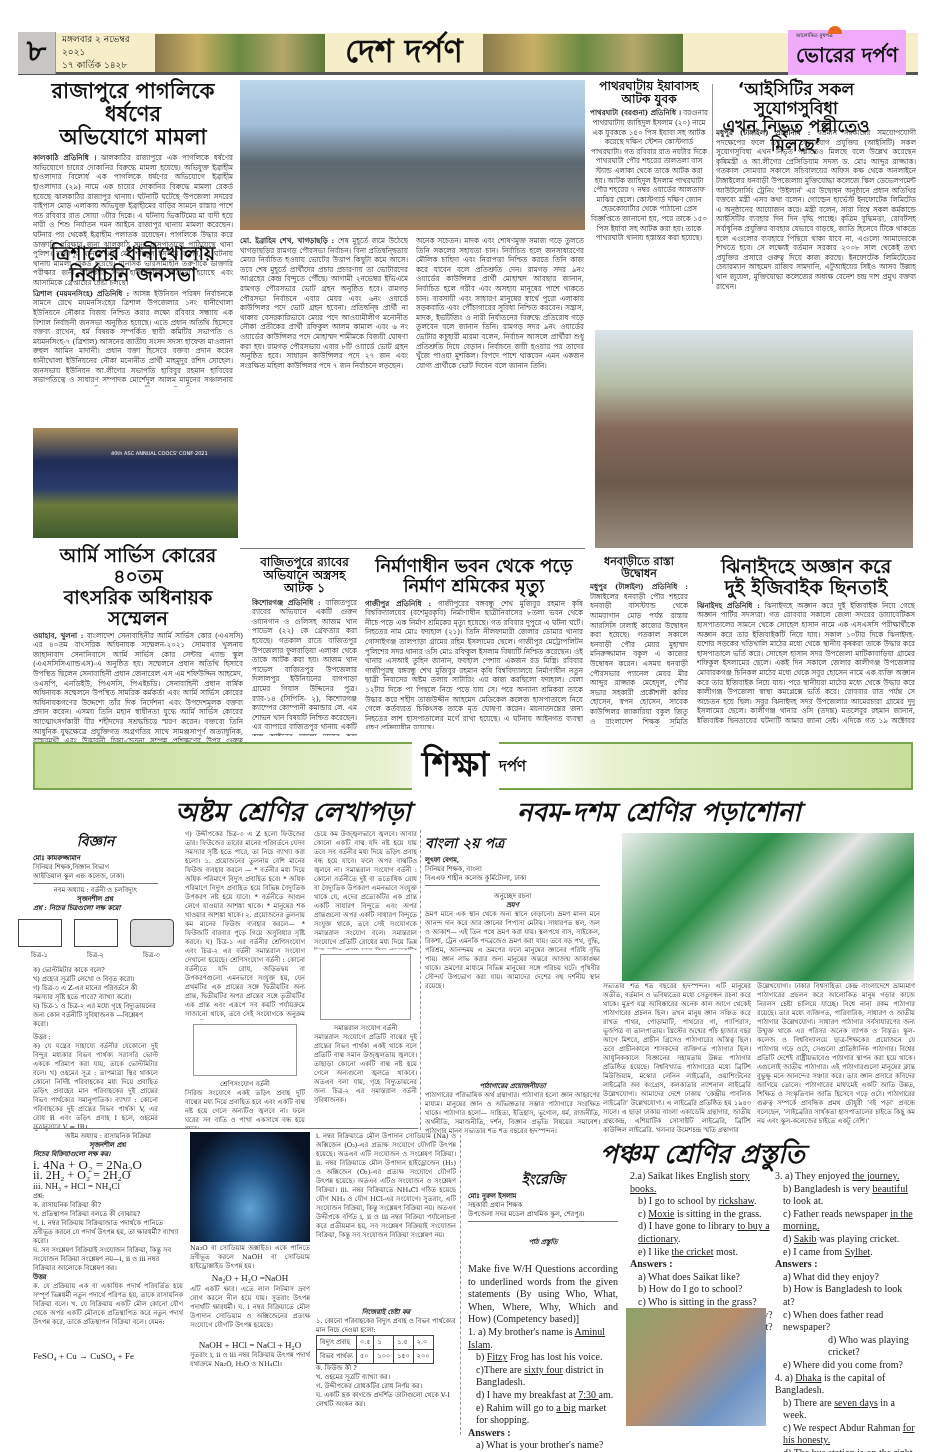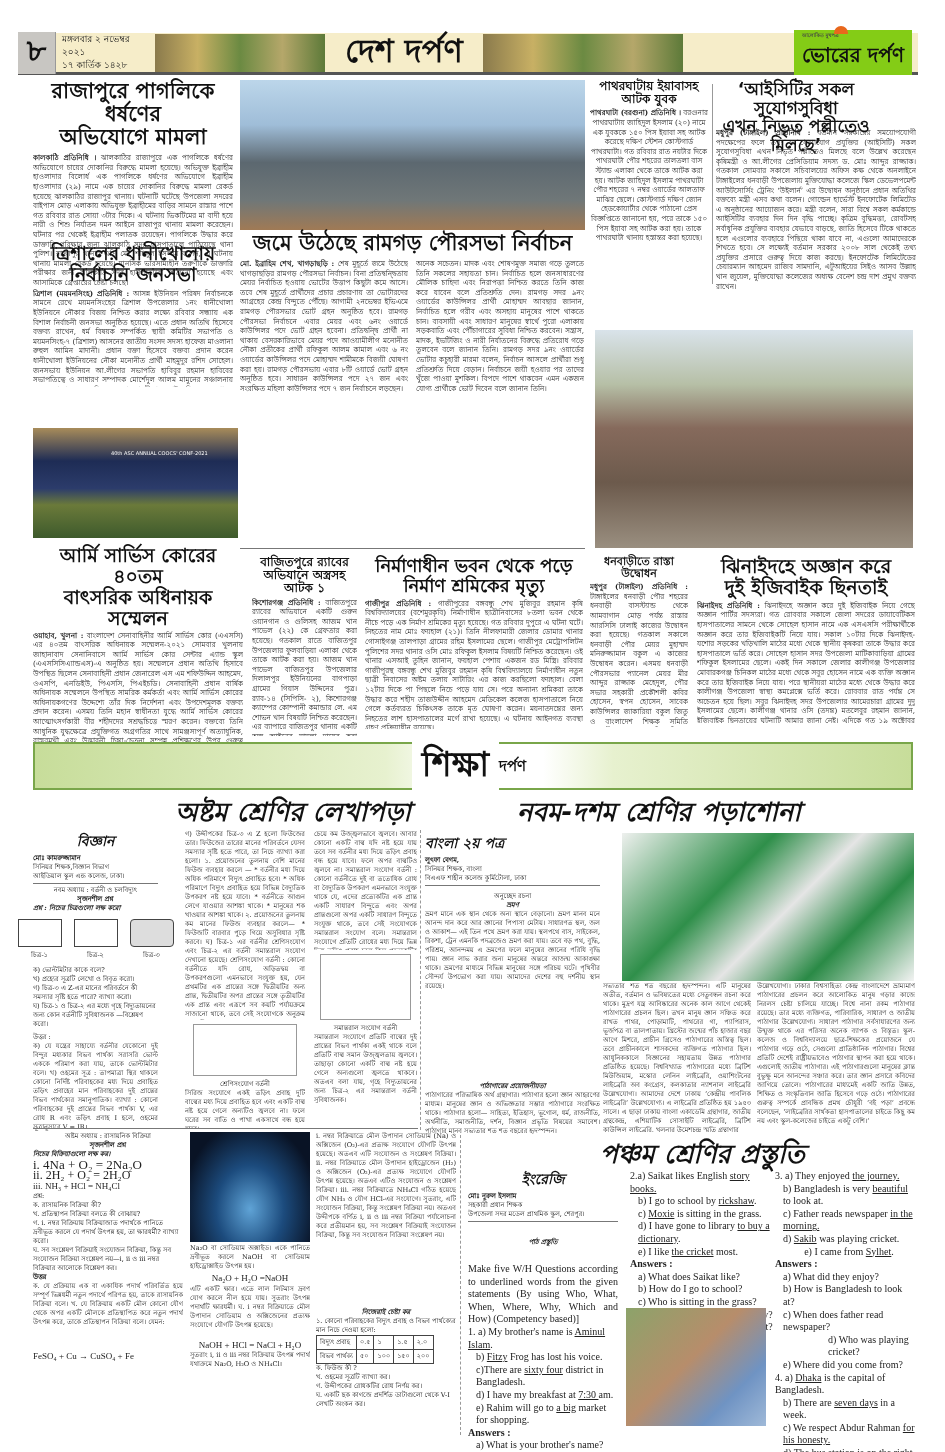--- a/index.html
+++ b/index.html
@@ -3,21 +3,21 @@
 <meta charset="utf-8">
 <style>
 *{box-sizing:border-box;margin:0;padding:0}
 body{width:945px;height:1452px;background:#fff;font-family:"DejaVu Serif",serif;color:#111;position:relative;overflow:hidden}
 .abs{position:absolute}
 .masthead{left:18px;top:33px;width:900px;height:42px;background:#f6edc9;border-bottom:3px solid #555;display:flex;align-items:center}
 .pageno{width:38px;height:42px;background:#c8c6c2;font-size:30px;font-weight:bold;display:flex;align-items:center;justify-content:center;border-right:1px solid #999}
 .dates{font-size:9px;line-height:13px;padding-left:6px;width:95px}
 .photo-strip{height:38px;background:linear-gradient(90deg,#8a7a4c,#c8b064,#6b8a42,#b5a76a,#5d7a39);margin:0 4px}
 .masthead-title{font-size:32px;font-weight:bold;font-family:"DejaVu Sans",sans-serif;padding:0 16px}
-.brand{margin-left:auto;margin-right:6px;background:#84cc16;padding:2px 8px;font-size:20px;font-weight:bold;font-family:"DejaVu Sans",sans-serif;position:relative}
+.brand{margin-left:auto;margin-right:12px;background:#f0abfc;padding:2px 8px;font-size:20px;font-weight:bold;font-family:"DejaVu Sans",sans-serif;position:relative}
 .brand-tag{font-size:5px;display:block;text-align:left;color:#444}
 .sun{position:absolute;top:-4px;left:40px;width:14px;height:8px;border-radius:14px 14px 0 0;background:#e8671c}
 h2.hl{font-family:"DejaVu Sans",sans-serif;font-weight:bold;text-align:center;line-height:1.1}
 .body{font-size:7.2px;line-height:9.6px;text-align:justify;color:#222;overflow:hidden}
 .body b{font-weight:bold}
 .img{background:#888;overflow:hidden}
 .rule-v{border-left:1px solid #999}
 .rule-h{border-top:1px solid #777}
 .dashed-v{border-left:1px dashed #999}
 .banner{left:33px;top:742px;width:880px;height:48px;background:linear-gradient(90deg,#c7dd9a,#e7f1cf 40%,#fff 48%,#fff 58%,#e7f1cf 66%,#c7dd9a);border:2px solid #79a64a;display:flex;align-items:center;justify-content:center}
@@ -59,21 +59,20 @@
 <div class="abs" style="left:33px;top:243px;width:200px">
   <h2 class="hl" style="font-size:19px"><span>ত্রিশালের ধানীখোলায়</span><br><span>নির্বাচনি জনসভা</span></h2>
   <div class="body" style="height:98px;margin-top:4px"><b>ত্রিশাল (ময়মনসিংহ) প্রতিনিধি :</b> <span>আসন্ন ইউনিয়ন পরিষদ নির্বাচনকে সামনে রেখে ময়মনসিংহের ত্রিশাল উপজেলার ১নং ধানীখোলা ইউনিয়নে নৌকার বিজয় নিশ্চিত করার লক্ষ্যে রবিবার সন্ধ্যায় এক বিশাল নির্বাচনী জনসভা অনুষ্ঠিত হয়েছে। এতে প্রধান অতিথি হিসেবে বক্তব্য রাখেন, ধর্ম বিষয়ক সম্পর্কিত স্থায়ী কমিটির সভাপতি ও ময়মনসিংহ-৭ (ত্রিশাল) আসনের জাতীয় সংসদ সদস্য হাফেজ মাওলানা রুহুল আমিন মাদানী। প্রধান বক্তা হিসেবে বক্তব্য প্রদান করেন ধানীখোলা ইউনিয়নের নৌকা মনোনীত প্রার্থী মাহমুদুর রশিদ সোহেল। জনসভায় ইউনিয়ন আ.লীগের সভাপতি হাবিবুর রহমান হাবিবের সভাপতিত্বে ও সাধারণ সম্পাদক মোর্শেদুল আলম মামুনের সঞ্চালনায় বক্তব্য রাখেন, ময়মনসিংহ জেলা আ.লীগের আইন বিষয়ক সম্পাদক এডভোকেট আনিসুর রহমান, ত্রিশাল উপজেলা আ.লীগের সভাপতি আলহাজ আমান উল্লাহ, ত্রিশাল উপজেলা চেয়ারম্যান আনোয়ারুল হক রিপন, উপজেলা আ.লীগ সাবেক সাধারণ সম্পাদক বীরমুক্তিযোদ্ধা হামিদুর রহমান, সিনিয়র যুগ্ম আহবায়ক এএনএম শোভা মিয়া আকন্দ, যুগ্ম আহবায়ক এডভোকেট জিয়াউল হক সবুজ, মোহাম্মদ আশরাফুল ইসলাম মণ্ডল প্রমুখ।</span></div>
 </div>
 <div class="abs img" style="left:33px;top:428px;width:205px;height:110px;background:linear-gradient(180deg,#a88c5a 0%,#1e2c55 30%,#2c3c6b 55%,#6b7a3a 70%,#3d5a2c 100%)">
   <div style="position:absolute;left:78px;top:22px;color:#fff;font-size:5px;font-family:'DejaVu Sans',sans-serif">40th ASC ANNUAL COOCS' CONF-2021</div>
 </div>
 
 <div class="abs img" style="left:240px;top:80px;width:345px;height:150px;background:linear-gradient(180deg,#bcd6ea 0%,#9fbdd8 30%,#5c6870 55%,#6f7778 80%,#a07a55 100%)"></div>
 <div class="abs" style="left:240px;top:232px;width:345px">
-  <h2 class="hl" style="font-size:21px">জমে উঠেছে রামগড় পৌরসভা নির্বাচন</h2>
   <div style="display:flex;gap:8px;margin-top:4px">
     <div class="body" style="width:168px;height:280px"><b>মো. ইব্রাহিম শেখ, খাগড়াছড়ি :</b> <span>শেষ মুহূর্তে জমে উঠেছে খাগড়াছড়ির রামগড় পৌরসভা নির্বাচন। বিনা প্রতিদ্বন্দ্বিতায় মেয়র নির্বাচিত হওয়ায় ভোটের উত্তাপ কিছুটা কমে আসে। তবে শেষ মুহূর্তে প্রার্থীদের প্রচার প্রচারণায় তা ভোটারদের আগ্রহের কেন্দ্র বিন্দুতে পৌঁছে। আগামী ২নভেম্বর ইভিএমে রামগড় পৌরসভার ভোট গ্রহন অনুষ্ঠিত হবে। রামগড় পৌরসভা নির্বাচনে এবার মেয়র এবং ৬নং ওয়ার্ডে কাউন্সিলর পদে ভোট গ্রহন হবেনা। প্রতিদ্বন্দ্বি প্রার্থী না থাকায় বেসরকারিভাবে মেয়র পদে আওয়ামীলীগ মনোনীত নৌকা প্রতীকের প্রার্থী রফিকুল আলম কামাল এবং ৬ নং ওয়ার্ডের কাউন্সিলর পদে মোহাম্মদ শামীমকে বিজয়ী ঘোষণা করা হয়। রামগড় পৌরসভায় এবার ৮টি ওয়ার্ডে ভোট গ্রহন অনুষ্ঠিত হবে। সাধারন কাউন্সিলর পদে ২৭ জন এবং সংরক্ষিত মহিলা কাউন্সিলর পদে ৭ জন নির্বাচনে লড়ছেন।</span></div>
     <div class="body" style="width:168px;height:280px">অনেক সচেতন। মাদক এবং শোষণমুক্ত সমাজ গড়ে তুলতে তিনি সকলের সহায়তা চান। নির্বাচিত হলে জনসাধারণের মৌলিক চাহিদা এবং নিরাপত্তা নিশ্চিত করতে তিনি কাজ করে যাবেন বলে প্রতিশ্রুতি দেন। রামগড় সদর ৯নং ওয়ার্ডের কাউন্সিলর প্রার্থী মোহাম্মদ আবছার জানান, নির্বাচিত হলে গরীব এবং অসহায় মানুষের পাশে থাকতে চান। ব্যবসায়ী এবং সাধারণ মানুষের স্বার্থে পুরো এলাকায় সড়কবাতি এবং পৌঁচাগারের সুবিধা নিশ্চিত করবেন। সন্ত্রাস, মাদক, ইভটিজিং ও নারী নির্যাতনের বিরুদ্ধে প্রতিরোধ গড়ে তুলবেন বলে জানান তিনি। রামগড় সদর ৯নং ওয়ার্ডের ভোটার কচুহারী মারমা বলেন, নির্বাচন আসলে প্রার্থীরা শুধু প্রতিশ্রুতি দিয়ে বেড়ান। নির্বাচনে জয়ী হওয়ার পর তাদের খুঁজে পাওয়া মুশকিল। বিপদে পাশে থাকবেন এমন একজন যোগ্য প্রার্থীকে ভোট দিবেন বলে জানান তিনি।</div>
   </div>
 </div>
 <div class="abs rule-h" style="left:240px;top:548px;width:345px"></div>
 
 <div class="abs" style="left:590px;top:80px;width:118px">
   <h2 class="hl" style="font-size:12px"><span>পাথরঘাটায় ইয়াবাসহ</span><br><span>আটক যুবক</span></h2>
   <div class="body" style="height:195px;margin-top:2px;text-align:center"><b>পাথরঘাটা (বরগুনা) প্রতিনিধি ।</b> <span>বরগুনার পাথরঘাটায় জাহিদুল ইসলাম (২০) নামে এক যুবককে ১৫০ পিস ইয়াবা সহ আটক করেছে দক্ষিণ স্টেশন কোস্টগার্ড পাথরঘাটা। গত রবিবার রাত নয়টার দিকে পাথরঘাটা পৌর শহরের তালতলা বাস স্ট্যান্ড এলাকা থেকে তাকে আটক করা হয়। আটক জাহিদুল ইসলাম পাথরঘাটা পৌর শহরের ৭ নম্বর ওয়ার্ডের আলতাফ মাঝির ছেলে। কোস্টগার্ড দক্ষিণ জোন হেডকোয়ার্টার থেকে পাঠানো প্রেস বিজ্ঞপ্তিতে জানানো হয়, পরে তাকে ১৫০ পিস ইয়াবা সহ আটক করা হয়। তাকে পাথরঘাটা থানায় হস্তান্তর করা হয়েছে।</span></div>
@@ -268,21 +267,21 @@
     </div>
 </div>
 <div class="abs img" style="left:626px;top:1308px;width:140px;height:118px;background:linear-gradient(135deg,#8ca36a 0%,#b78d6b 45%,#6f93c3 75%,#9fb9d8 100%)"></div>
 
 <div class="abs" style="left:775px;top:1170px;width:140px">
   <div id="set3">
       <div class="eng"><span>3. a) They enjoyed </span><u>the journey.</u><span></span></div>
       <div class="eng" style="padding-left: 8px;"><span>b) Bangladesh is very </span><u>beautiful</u><span> to look at.</span></div>
       <div class="eng" style="padding-left: 8px;"><span>c) Father reads newspaper </span><u>in the morning.</u><span></span></div>
       <div class="eng" style="padding-left: 8px;"><span>d) </span><u>Sakib</u><span> was playing cricket.</span></div>
-      <div class="eng" style="padding-left: 8px; text-align: center;"><span>e) I came from </span><u>Sylhet</u><span>.</span></div>
+      <div class="eng" style="padding-left: 8px;"><span>e) I came from </span><u>Sylhet</u><span>.</span></div>
     </div>
   <div class="eng" style="font-weight:bold">Answers :</div>
   <div id="set3a">
       <div class="eng" style="padding-left: 8px;">a) What did they enjoy?</div>
       <div class="eng" style="padding-left: 8px;">b) How is Bangladesh to look at?</div>
       <div class="eng" style="padding-left: 8px;">c) When does father read newspaper?</div>
       <div class="eng" style="padding-left: 8px; margin-left: 45px;">d) Who was playing cricket?</div>
       <div class="eng" style="padding-left: 8px;">e) Where did you come from?</div>
     </div>
   <div id="set4">

